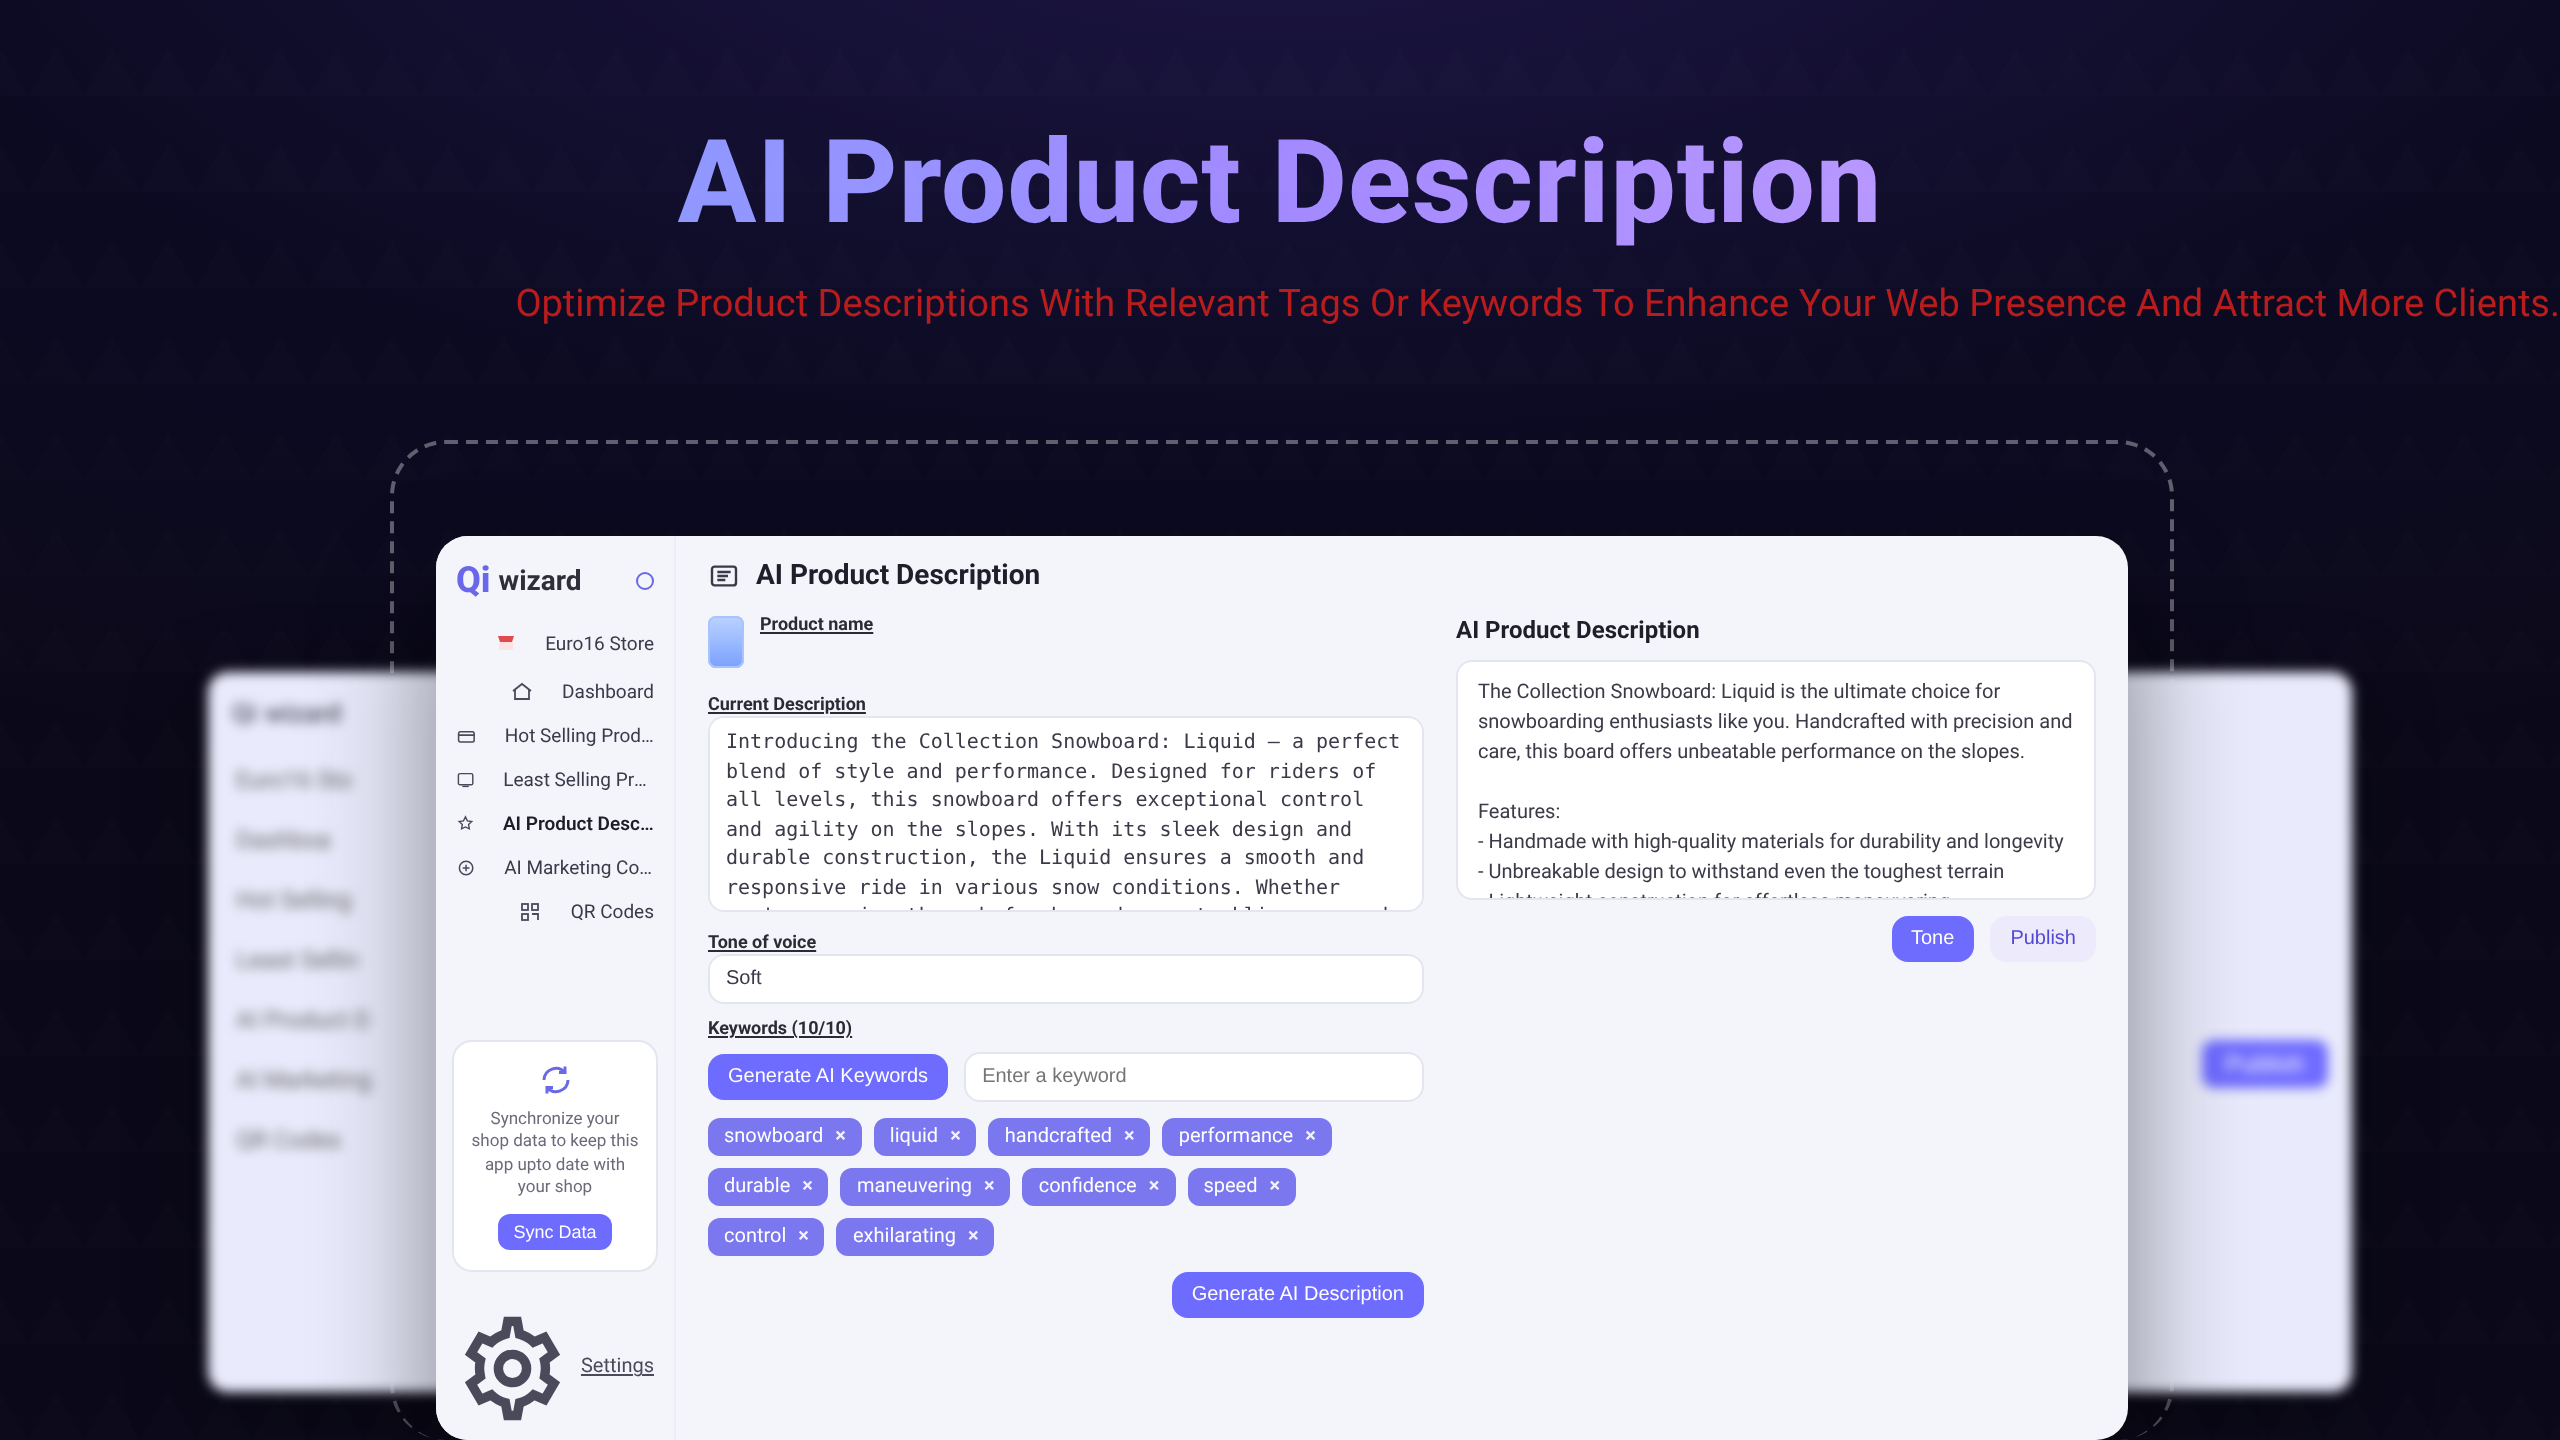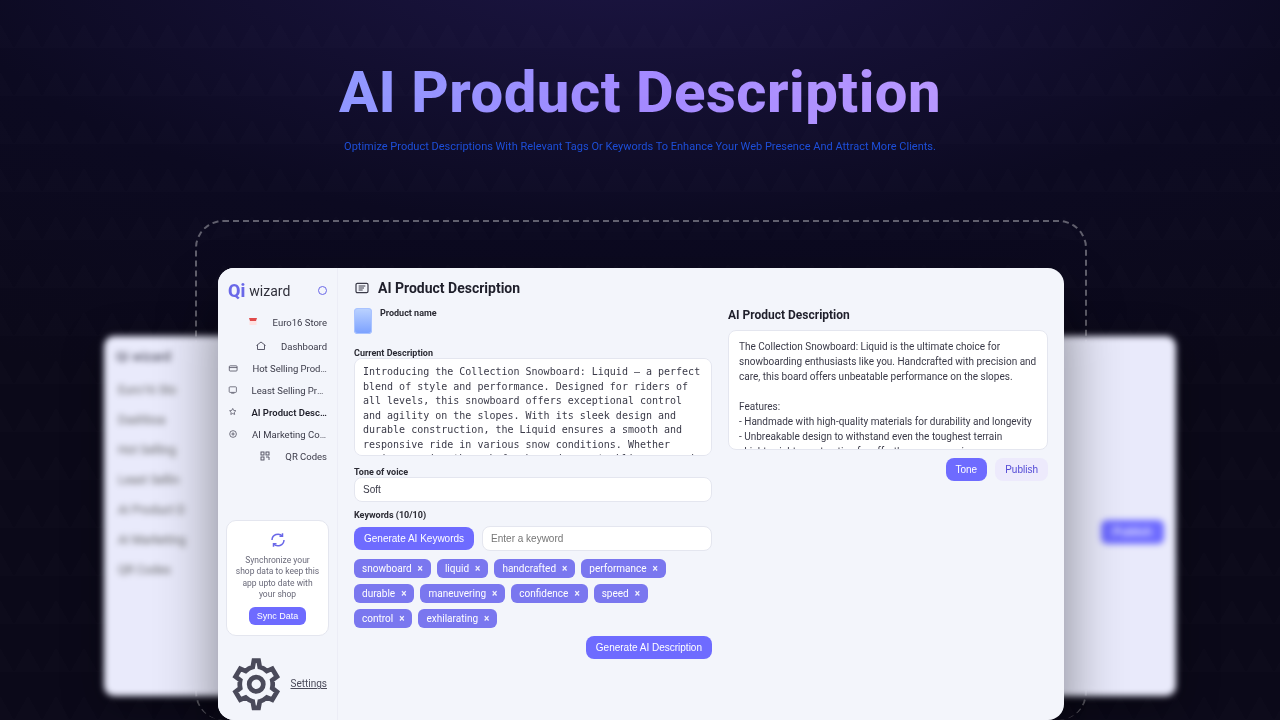--- a/index.html
+++ b/index.html
@@ -33,21 +33,21 @@
   }
   .hero{ text-align:center; padding-top:58px; }
   .hero h1{
     margin:0;
     font-weight:800;
     font-size:58px;
     letter-spacing:0.5px;
     background:linear-gradient(90deg,#7aa8ff 0%, #a389ff 50%, #cda7ff 100%);
     -webkit-background-clip:text; background-clip:text; color:transparent;
   }
-  .hero p{ margin:14px 0 0; font-size:11px; color:#1d4ed8; }
+  .hero p{ margin:14px 0 0; font-size:19px; color:#b91c1c;text-align:right; }
   .dashed-frame{
     position:absolute; left:195px; top:220px; width:892px; height:500px;
     border:2px dashed rgba(255,255,255,0.35);
     border-bottom:none;
     border-radius:28px;
     pointer-events:none;
   }
   
   .blur-card{ position:absolute; width:260px; height:360px; top:336px; background:#e9eafb; color:#5a5a6a; border-radius:10px; filter:blur(3px); box-shadow:0 10px 40px rgba(0,0,0,0.35); overflow:hidden; }
   .blur-left{ left:104px; }
@@ -63,21 +63,21 @@
   .app{
     position:absolute; left:218px; top:268px; width:846px; height:452px;
     background:#f3f5fb; border-radius:16px; box-shadow:0 30px 60px rgba(0,0,0,0.45);
     display:flex; overflow:hidden; color:var(--text);
     font-size:11px;
   }
   
   .sidebar{ width:120px; background:#f3f5fb; border-right:1px solid #ecedf6; display:flex; flex-direction:column; }
   .logo{ display:flex; align-items:center; padding:12px 10px 8px; gap:4px; }
   .logo .mark{ color:var(--accent); font-weight:800; font-size:18px; }
-  .logo .word{ color:#2f2f3a; font-weight:400; font-size:14px; }
+  .logo .word{ color:#2f2f3a; font-weight:700; font-size:14px; }
   .logo .badge{ width:9px; height:9px; border:1.5px solid var(--accent); border-radius:50%; margin-left:auto; }
   .nav{ list-style:none; margin:0; padding:2px 6px 0 6px; }
   .nav li{ display:flex; align-items:center; gap:14px; padding:5px 4px; border-radius:6px; color:#3a3a48;justify-content:flex-end; }
   .nav li .ic{ width:12px; height:12px; display:inline-flex; align-items:center; justify-content:center; }
   .nav li.active{ color:#1d1d28; font-weight:600; }
   .nav li span{ font-size:9.5px; white-space:nowrap; overflow:hidden; text-overflow:ellipsis; }
   .sync-card{ margin:auto 8px 12px; background:#fff; border:1px solid var(--border); border-radius:10px; padding:10px 8px; text-align:center; }
   .sync-card .sync-icon{ width:18px; height:18px; margin:0 auto 6px; color:var(--accent); }
   .sync-card p{ margin:0; font-size:8.5px; color:#6a6a7a; line-height:1.35; }
   .sync-card button{ margin-top:6px; background:var(--accent-2); color:#fff; border:none; border-radius:6px; font-size:9px; padding:4px 8px; cursor:pointer;text-align:center; }
@@ -88,21 +88,21 @@
   .main{ flex:1; display:flex; flex-direction:column; }
   .page-header{ display:flex; align-items:center; gap:8px; padding:12px 16px 8px; font-size:14px; font-weight:700; color:#1f1f2b; }
   .page-header .hic{ width:16px; height:16px; color:#3a3a48; }
   .content{ display:flex; gap:16px; padding:4px 16px 10px; height:100%; }
   .panel{ background:transparent; }
   .panel-title{ font-size:12px; font-weight:700; color:#1f1f2b; margin:0 0 8px; }
   .left{ flex:1; display:flex; flex-direction:column; }
   .product-head{ display:flex; align-items:flex-start; gap:8px; margin-bottom:6px; }
   .thumb{ width:18px; height:26px; border-radius:4px; background:linear-gradient(#bcd3ff,#7aa0ff); box-shadow:inset 0 0 0 1px #a9c3ff; }
   .field{ flex:1; }
-  .label{ font-size:9px; font-weight:700; color:#2b2b34; }
+  .label{ font-size:9px; font-weight:700; color:#2b2b34;text-decoration:underline; }
   .input, .textarea, .select{
     width:100%; background:#fff; border:1px solid var(--border); border-radius:8px; padding:6px 8px; font-size:10px; color:#3a3a48;
   }
   .textarea{ min-height:98px; line-height:1.45; resize:none; }
   .row-gap{ margin-top:8px; }
   .keywords-bar{ display:flex; align-items:center; gap:8px; margin-top:6px; }
   .btn{ background:var(--accent-2); color:#fff; border:none; border-radius:8px; padding:6px 10px; font-size:10px; cursor:pointer; }
   .chip-input{ flex:1; }
   .chips{ display:flex; flex-wrap:wrap; gap:6px; margin-top:8px; }
   .chip{ display:inline-flex; align-items:center; gap:6px; background:var(--chip); color:var(--chip-text); border-radius:6px; padding:4px 8px; font-size:10px; }

